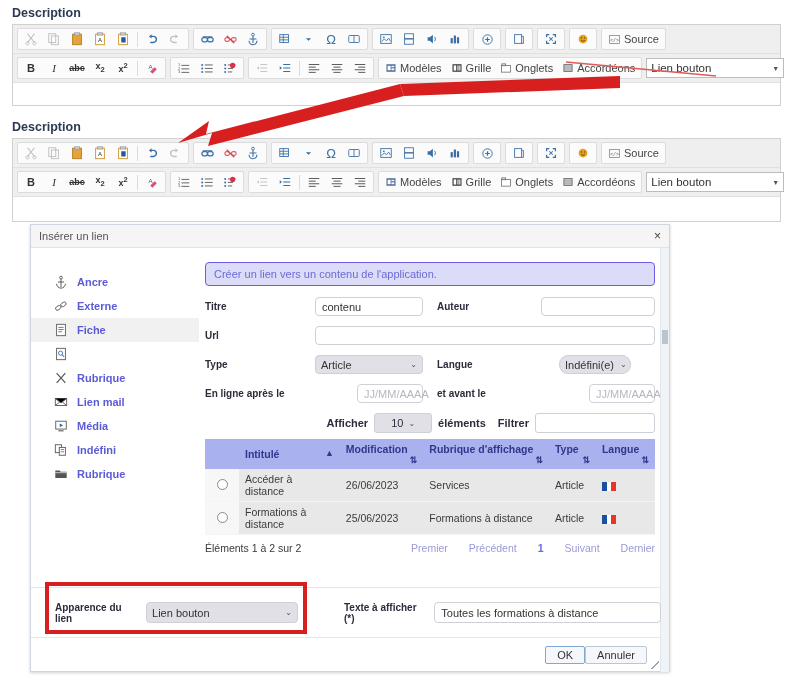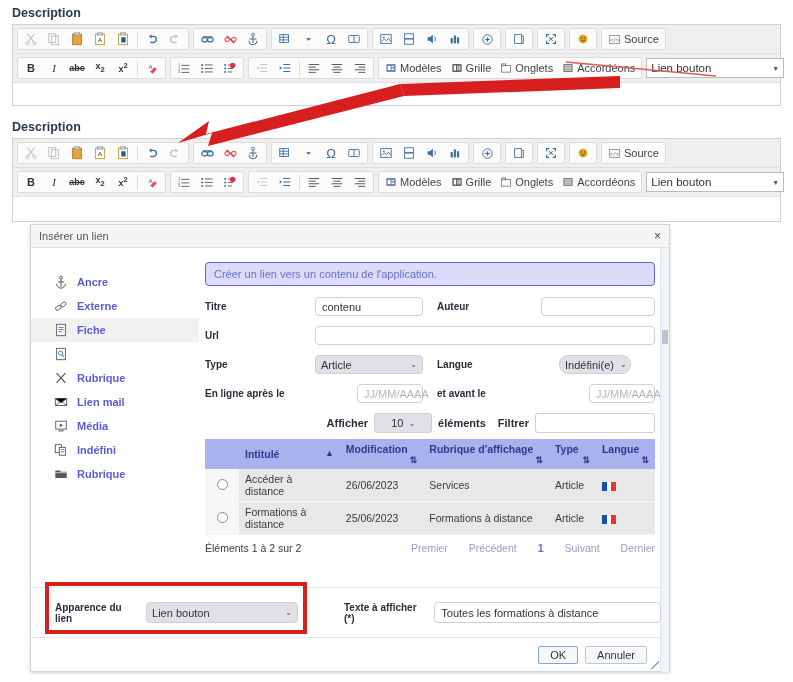--- a/index.html
+++ b/index.html
@@ -217,21 +217,21 @@
     left:14px;top:357px;
     width:262px;height:52px;
     border:4px solid #d81f1f;
     box-sizing:border-box;
     pointer-events:none;
   }
   .dlg-foot{
     position:absolute;left:0;right:8px;bottom:0;height:34px;
     border-top:1px solid #e6e6e6;
     display:flex;align-items:center;justify-content:flex-end;
-    gap:7px;padding-right:14px;box-sizing:border-box;
+    padding-right:14px;box-sizing:border-box;
   }
   .fbtn{
     border:1px solid #b9c6d6;background:#f5f7fa;
     border-radius:2px;font-size:11px;color:#333;
     padding:2px 11px;cursor:pointer;
   }
   .fbtn.ok{border-color:#7fa8d4;}
   .resize-grip{
     position:absolute;right:2px;bottom:2px;width:8px;height:8px;
     background:linear-gradient(135deg,transparent 45%,#9aa5ae 45%,#9aa5ae 60%,transparent 60%);

